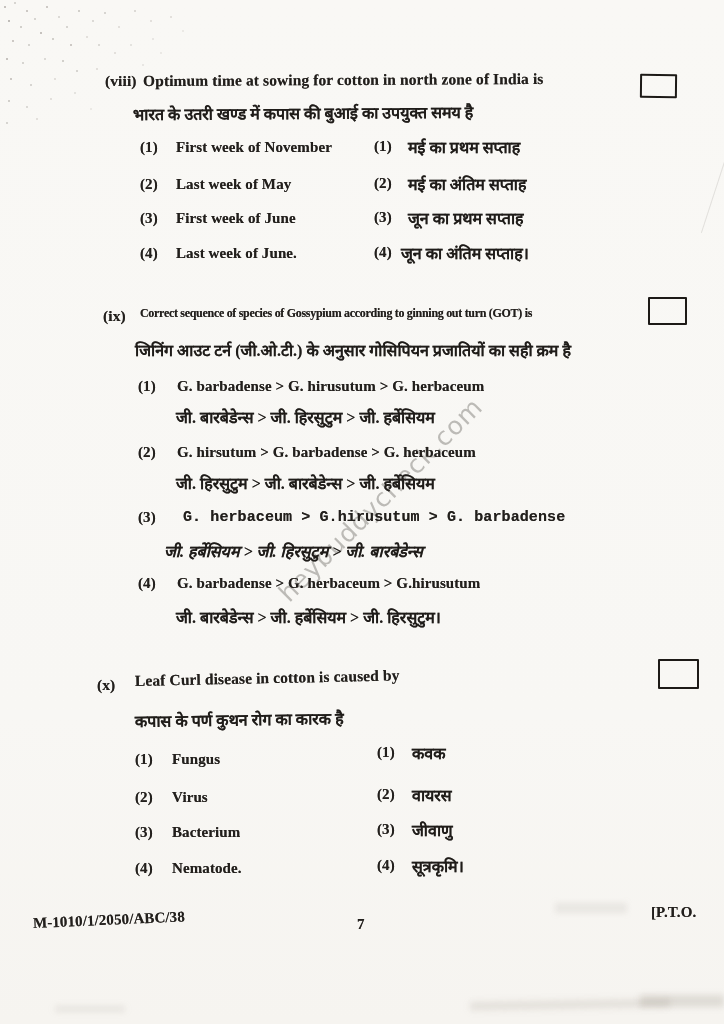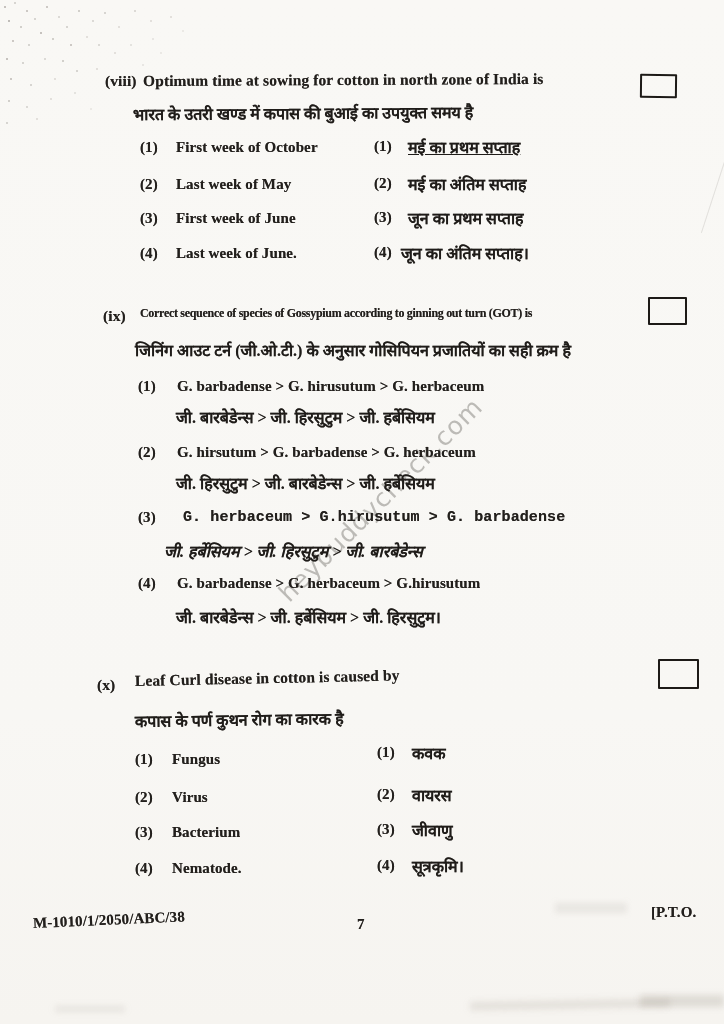--- a/index.html
+++ b/index.html
@@ -63,30 +63,30 @@
 
   <div class="watermark">heybuddycheck.com</div>
 
   <div>
     <span class="abs en" style="left:105px;top:72px;">(viii)</span>
     <span class="abs en" style="left:143px;top:71px;transform:rotate(-.3deg);">Optimum time at sowing for cotton in north zone of India is</span>
     <span class="abs hi" style="left:133px;top:102px;transform:rotate(-.4deg);">भारत के उतरी खण्ड में कपास की बुआई का उपयुक्त समय है</span>
     <div class="ansbox" style="left:640px;top:74px;width:33px;height:20px;transform:rotate(.6deg);"></div>
 
     <span class="abs en en-opt" style="left:140px;top:139px;">(1)</span>
-    <span class="abs en en-opt" style="left:176px;top:139px;">First week of October</span>
+    <span class="abs en en-opt" style="left:176px;top:139px;">First week of November</span>
     <span class="abs en en-opt" style="left:140px;top:176px;">(2)</span>
     <span class="abs en en-opt" style="left:176px;top:176px;">Last week of May</span>
     <span class="abs en en-opt" style="left:140px;top:210px;">(3)</span>
     <span class="abs en en-opt" style="left:176px;top:210px;">First week of June</span>
     <span class="abs en en-opt" style="left:140px;top:245px;">(4)</span>
     <span class="abs en en-opt" style="left:176px;top:245px;">Last week of June.</span>
 
     <span class="abs en en-opt" style="left:374px;top:138px;">(1)</span>
-    <span class="abs hi" style="left:408px;top:136px;text-decoration:underline;">मई का प्रथम सप्ताह</span>
+    <span class="abs hi" style="left:408px;top:136px;">मई का प्रथम सप्ताह</span>
     <span class="abs en en-opt" style="left:374px;top:175px;">(2)</span>
     <span class="abs hi" style="left:408px;top:173px;">मई का अंतिम सप्ताह</span>
     <span class="abs en en-opt" style="left:374px;top:209px;">(3)</span>
     <span class="abs hi" style="left:408px;top:207px;">जून का प्रथम सप्ताह</span>
     <span class="abs en en-opt" style="left:374px;top:244px;">(4)</span>
     <span class="abs hi" style="left:401px;top:242px;">जून का अंतिम सप्ताह।</span>
   </div>
 
   <div>
     <span class="abs en" style="left:103px;top:307px;">(ix)</span>

